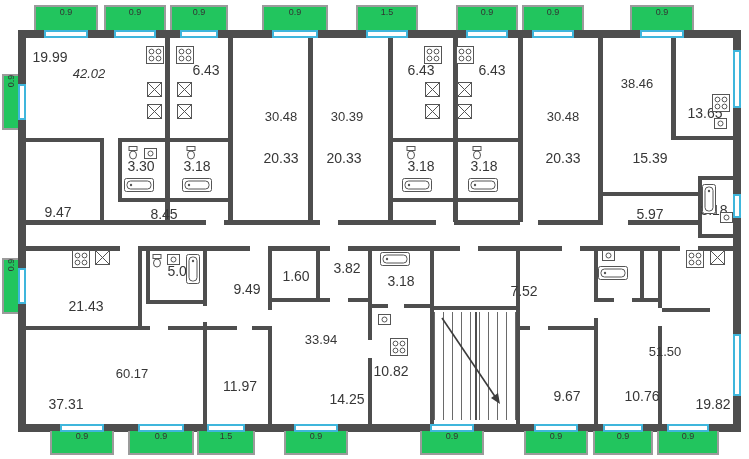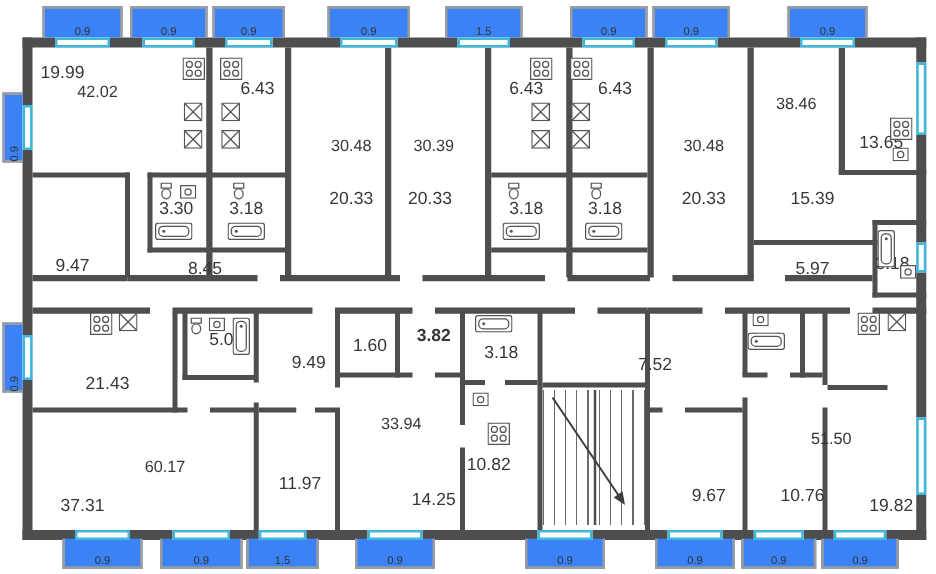--- a/index.html
+++ b/index.html
@@ -1,21 +1,21 @@
 <!DOCTYPE html>
 <html><head>
 <meta charset="utf-8">
 <style>
   html,body{margin:0;padding:0;background:#fff;}
   .plan{position:relative;width:749px;height:459px;background:#fff;overflow:hidden;
         font-family:"Liberation Sans",sans-serif;}
   .wall{position:absolute;background:#4e4e4e;}
   .win{position:absolute;background:#fff;border:2px solid #3fb6dc;box-sizing:border-box;}
   .balcony{position:absolute;border:2px solid #9b9b9b;box-sizing:border-box;
-           display:flex;align-items:flex-end;justify-content:center;background:#3b82f6;}
+           display:flex;align-items:flex-start;justify-content:center;background:#22c55e;}
   .balcony.top{border-bottom:none;}
   .balcony.bottom{border-top:none;}
   .balcony.leftb{border-right:none;}
   .balcony span{font-size:9px;color:#333;}
   .balcony.leftb span{transform:rotate(-90deg);}
   .lbl{position:absolute;transform:translate(-50%,-50%);color:#373737;white-space:nowrap;}
   .lbl.sm{font-size:14px;}
   .lbl.lg{font-size:13px;}
   .fx{position:absolute;line-height:0;}
   .stairs{position:absolute;left:434px;top:312px;width:82px;height:108px;
@@ -174,21 +174,21 @@
     </div>
     <div class="win" style="left: 18px; top: 84px; width: 8px; height: 36px;"></div>
     <div class="balcony leftb" style="left: 2px; top: 258px; width: 16px; height: 56px;">
       <span>0.9</span>
     </div>
     <div class="win" style="left: 18px; top: 268px; width: 8px; height: 36px;"></div>
     <div class="win" style="left: 733px; top: 50px; width: 8px; height: 58px;"></div>
     <div class="win" style="left: 733px; top: 194px; width: 8px; height: 24px;"></div>
     <div class="win" style="left: 733px; top: 334px; width: 8px; height: 62px;"></div>
     <div class="lbl sm" style="left: 50px; top: 57px;">19.99</div>
-    <div class="lbl lg" style="left: 78px; top: 73px;">42.02</div>
+    <div class="lbl lg" style="left: 89px; top: 73px; font-style: italic;">42.02</div>
     <div class="lbl sm" style="left: 206px; top: 70px;">6.43</div>
     <div class="lbl lg" style="left: 281px; top: 116px;">30.48</div>
     <div class="lbl sm" style="left: 281px; top: 158px;">20.33</div>
     <div class="lbl lg" style="left: 347px; top: 116px;">30.39</div>
     <div class="lbl sm" style="left: 344px; top: 158px;">20.33</div>
     <div class="lbl sm" style="left: 421px; top: 70px;">6.43</div>
     <div class="lbl sm" style="left: 492px; top: 70px;">6.43</div>
     <div class="lbl lg" style="left: 563px; top: 116px;">30.48</div>
     <div class="lbl sm" style="left: 563px; top: 158px;">20.33</div>
     <div class="lbl lg" style="left: 637px; top: 83px;">38.46</div>
@@ -198,21 +198,21 @@
     <div class="lbl sm" style="left: 197px; top: 166px;">3.18</div>
     <div class="lbl sm" style="left: 421px; top: 166px;">3.18</div>
     <div class="lbl sm" style="left: 484px; top: 166px;">3.18</div>
     <div class="lbl sm" style="left: 58px; top: 212px;">9.47</div>
     <div class="lbl sm" style="left: 164px; top: 214px;">8.45</div>
     <div class="lbl sm" style="left: 650px; top: 214px;">5.97</div>
     <div class="lbl sm" style="left: 714px; top: 210px;">3.18</div>
     <div class="lbl sm" style="left: 181px; top: 271px;">5.03</div>
     <div class="lbl sm" style="left: 247px; top: 289px;">9.49</div>
     <div class="lbl sm" style="left: 296px; top: 276px;">1.60</div>
-    <div class="lbl sm" style="left: 347px; top: 268px; font-weight: bold;">3.82</div>
+    <div class="lbl sm" style="left: 347px; top: 268px;">3.82</div>
     <div class="lbl sm" style="left: 401px; top: 281px;">3.18</div>
     <div class="lbl sm" style="left: 86px; top: 306px;">21.43</div>
     <div class="lbl sm" style="left: 524px; top: 291px;">7.52</div>
     <div class="lbl sm" style="left: 613px; top: 271px;">3.19</div>
     <div class="lbl lg" style="left: 132px; top: 373px;">60.17</div>
     <div class="lbl sm" style="left: 66px; top: 404px;">37.31</div>
     <div class="lbl sm" style="left: 240px; top: 386px;">11.97</div>
     <div class="lbl lg" style="left: 321px; top: 339px;">33.94</div>
     <div class="lbl sm" style="left: 347px; top: 399px;">14.25</div>
     <div class="lbl sm" style="left: 391px; top: 371px;">10.82</div>

